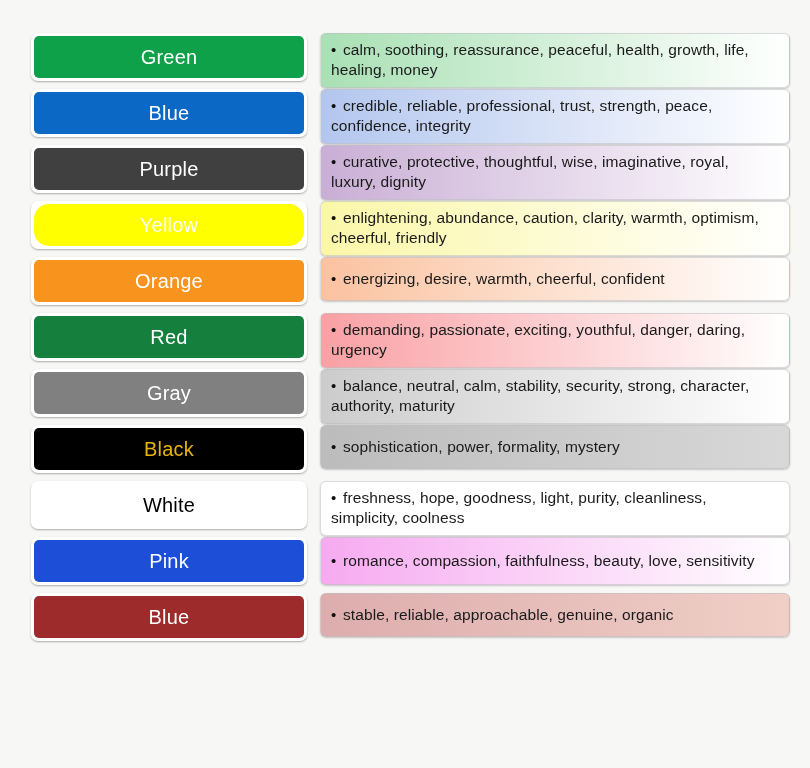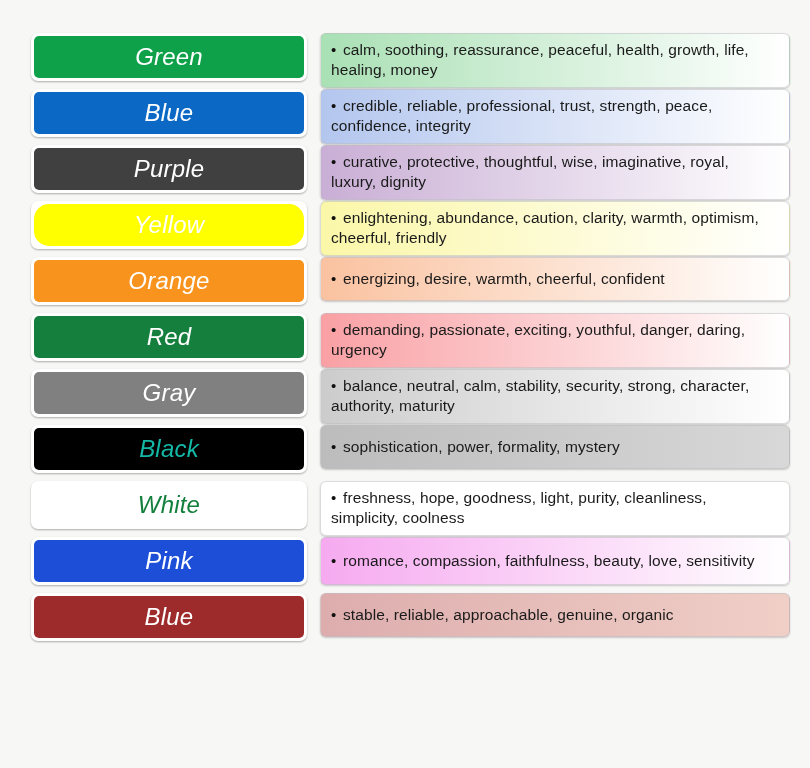--- a/index.html
+++ b/index.html
@@ -47,26 +47,25 @@
   .swatch-inner {
     width: 100%;
     height: 100%;
     border-radius: 5px;
     display: flex;
     align-items: center;
     justify-content: center;
     box-sizing: border-box;
   }
   .swatch-label {
-    font-size: 24px;
+    font-size: 20px;
     font-weight: 400;
     line-height: 1;
     letter-spacing: 0.2px;
     white-space: nowrap;
-    font-style: italic;
   }
 
   
   .desc {
     position: relative;
     flex: 1 1 auto;
     margin-left: 13px;
     min-height: 44px;
     border-radius: 6px;
     box-sizing: border-box;
@@ -166,31 +165,31 @@
           <span class="swatch-label" style="color: rgb(255, 255, 255);">Gray</span>
         </div>
       </div>
       <div class="desc two-line" style="background: linear-gradient(to right, rgb(204, 204, 204) 0%, rgb(255, 255, 255) 100%);">
         <div class="desc-text"><span class="bullet">•</span><span class="desc-body">balance, neutral, calm, stability, security, strong, character, authority, maturity</span></div>
       </div>
     </div>
     <div class="color-row">
       <div class="swatch">
         <div class="swatch-inner" style="background: rgb(0, 0, 0);">
-          <span class="swatch-label" style="color: #14b8a6;">Black</span>
+          <span class="swatch-label" style="color: #eab308;">Black</span>
         </div>
       </div>
       <div class="desc" style="background: linear-gradient(to right, rgb(188, 188, 188) 0%, rgb(216, 216, 216) 100%);">
         <div class="desc-text"><span class="bullet">•</span><span class="desc-body">sophistication, power, formality, mystery</span></div>
       </div>
     </div>
     <div class="color-row">
       <div class="swatch">
         <div class="swatch-inner" style="background: rgb(255, 255, 255);">
-          <span class="swatch-label" style="color: #15803d;">White</span>
+          <span class="swatch-label" style="color: #000000;">White</span>
         </div>
       </div>
       <div class="desc two-line" style="background: linear-gradient(to right, rgb(255, 255, 255) 0%, rgb(255, 255, 255) 100%);">
         <div class="desc-text"><span class="bullet">•</span><span class="desc-body">freshness, hope, goodness, light, purity, cleanliness, simplicity, coolness</span></div>
       </div>
     </div>
     <div class="color-row">
       <div class="swatch">
         <div class="swatch-inner" style="background: #1d4ed8;">
           <span class="swatch-label" style="color: rgb(255, 255, 255);">Pink</span>

